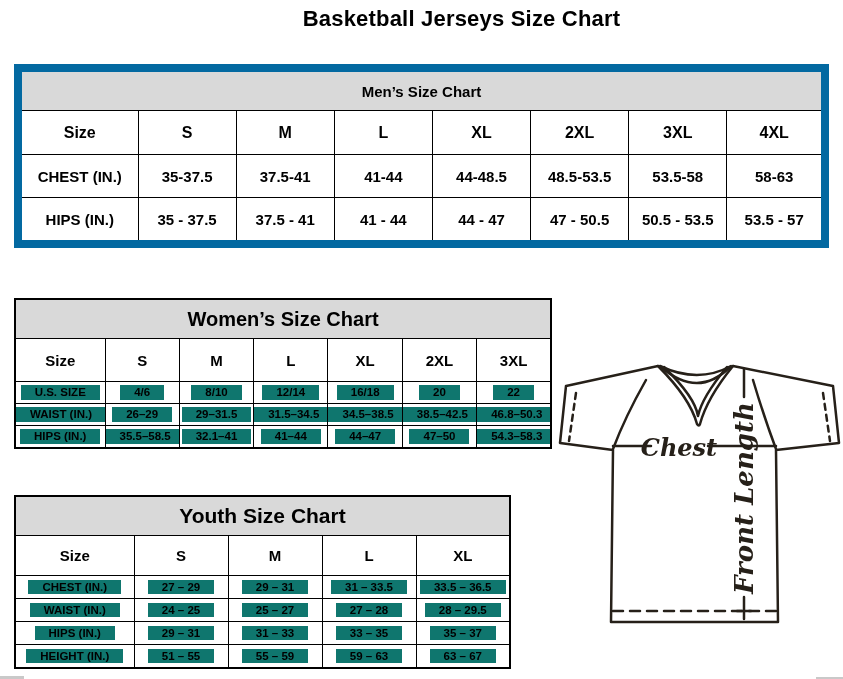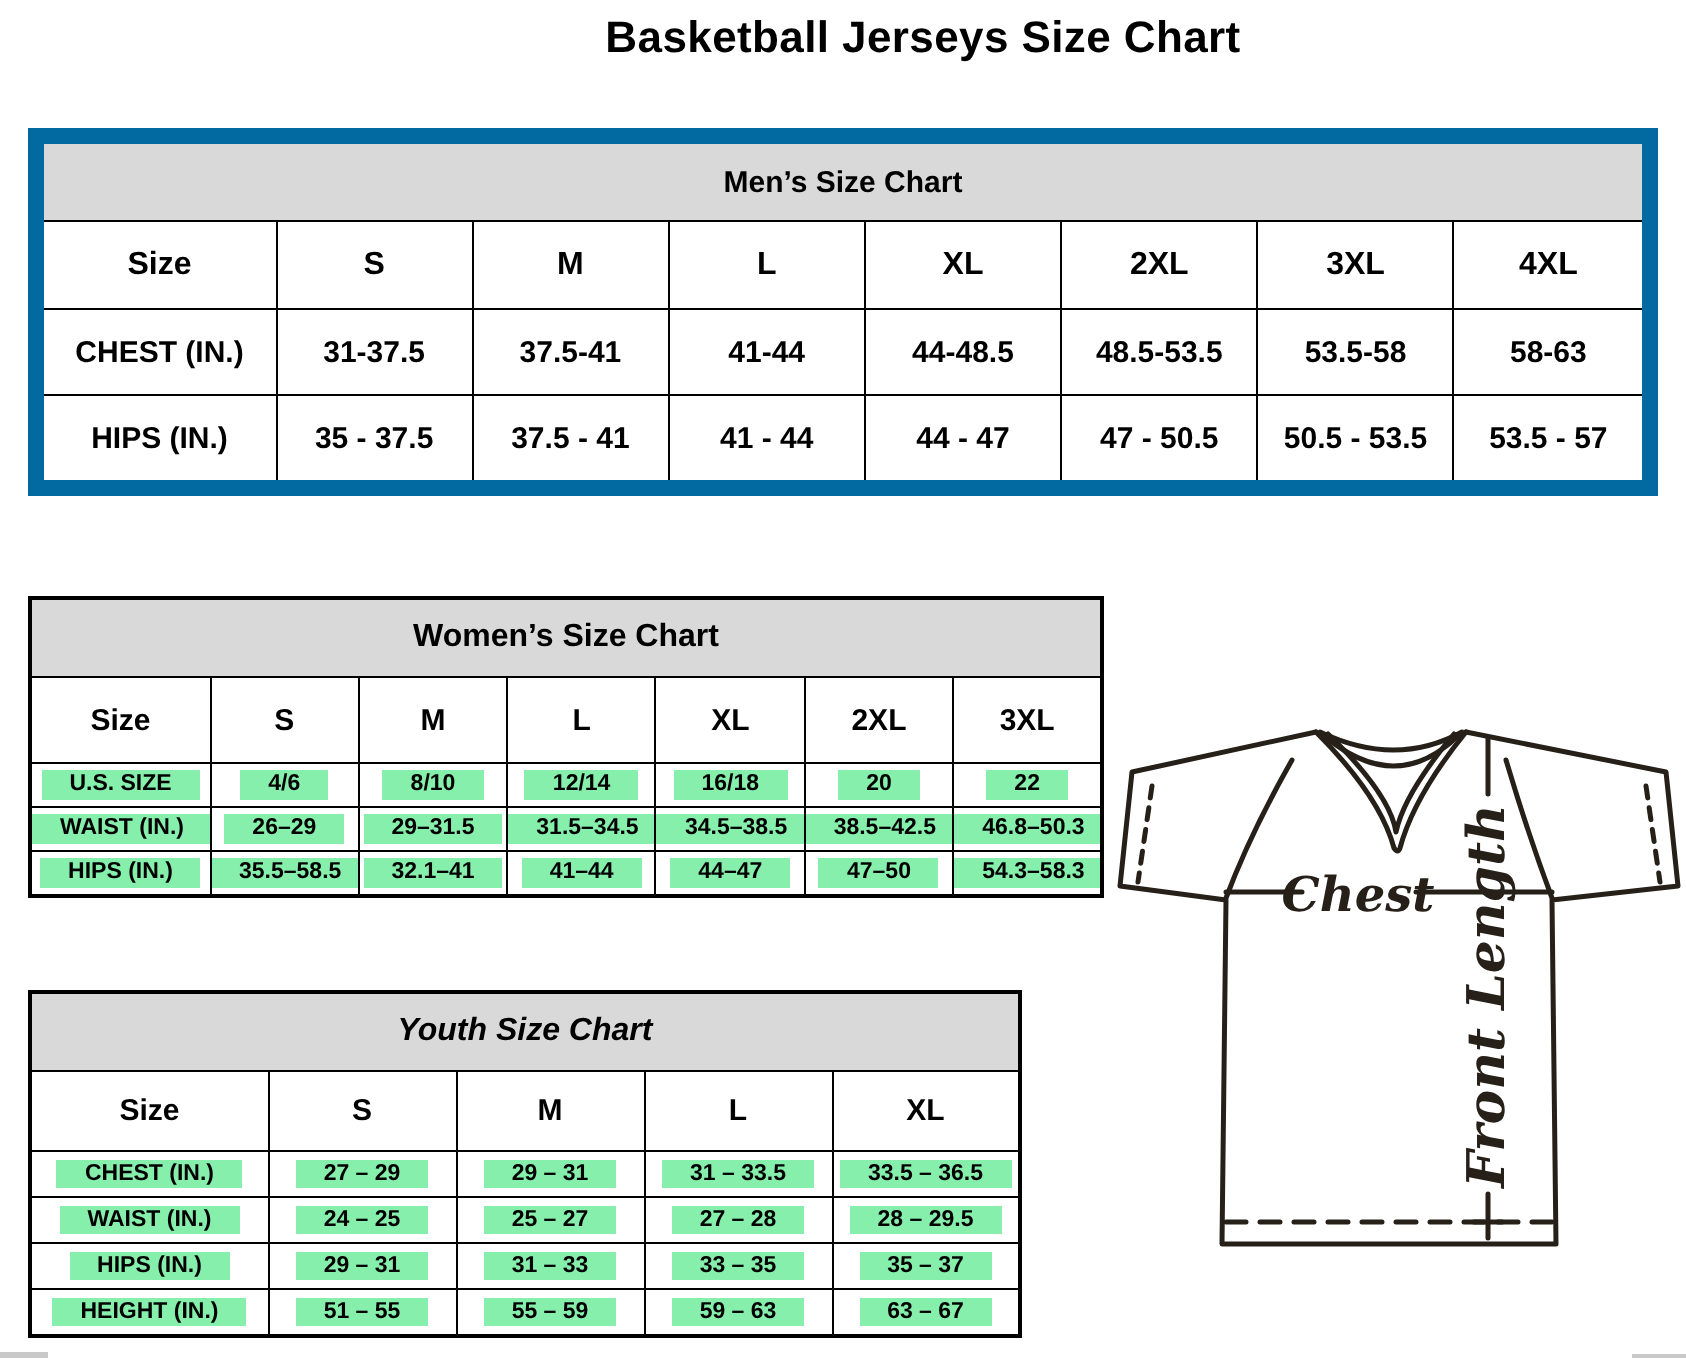--- a/index.html
+++ b/index.html
@@ -13,28 +13,28 @@
   .ttl td{background:#d9d9d9;font-size:17px;height:38px;}
   
   .men{left:14px;top:64px;width:815px;border:8px solid #0369a1;}
   .men td{font-size:15px;}
   .men .szrow td{height:43px;font-size:16px;}
   .men .drow td{height:42px;}
   
   .wom{left:14px;top:298px;width:538px;border:2px solid #000;}
   .wom .szrow td{height:42px;font-size:15px;}
   .wom .drow td{height:21px;font-size:11.5px;}
-  .wom .ttl td{font-size:16px;}
+  .wom .ttl td{font-size:20px;}
   
   .yth{left:14px;top:495px;width:497px;border:2px solid #000;}
   .yth .szrow td{height:39px;font-size:15px;}
   .yth .drow td{height:22px;font-size:11.5px;}
-  .yth .ttl td{font-size:16px;font-style:italic;}
-  
-  .hl{background:#86efac;padding:0 14px;display:inline-block;line-height:1.25;}
+  .yth .ttl td{font-size:21px;}
+  
+  .hl{background:#0f766e;padding:0 14px;display:inline-block;line-height:1.25;}
   
   .jersey{position:absolute;left:556px;top:353px;}
   .jersey text{font-family:"DejaVu Serif","Liberation Serif",serif;
                font-style:italic;font-weight:bold;fill:#262019;}
   .sbar{position:absolute;background:#c9c9c9;}
 </style>
 </head>
 <body>
 
 <div class="page">
@@ -61,21 +61,21 @@
       <td>S</td>
       <td>M</td>
       <td>L</td>
       <td>XL</td>
       <td>2XL</td>
       <td>3XL</td>
       <td>4XL</td>
     </tr>
     <tr class="drow">
       <td>CHEST (IN.)</td>
-      <td>31-37.5</td>
+      <td>35-37.5</td>
       <td>37.5-41</td>
       <td>41-44</td>
       <td>44-48.5</td>
       <td>48.5-53.5</td>
       <td>53.5-58</td>
       <td>58-63</td>
     </tr>
     <tr class="drow">
       <td>HIPS (IN.)</td>
       <td>35 - 37.5</td>

